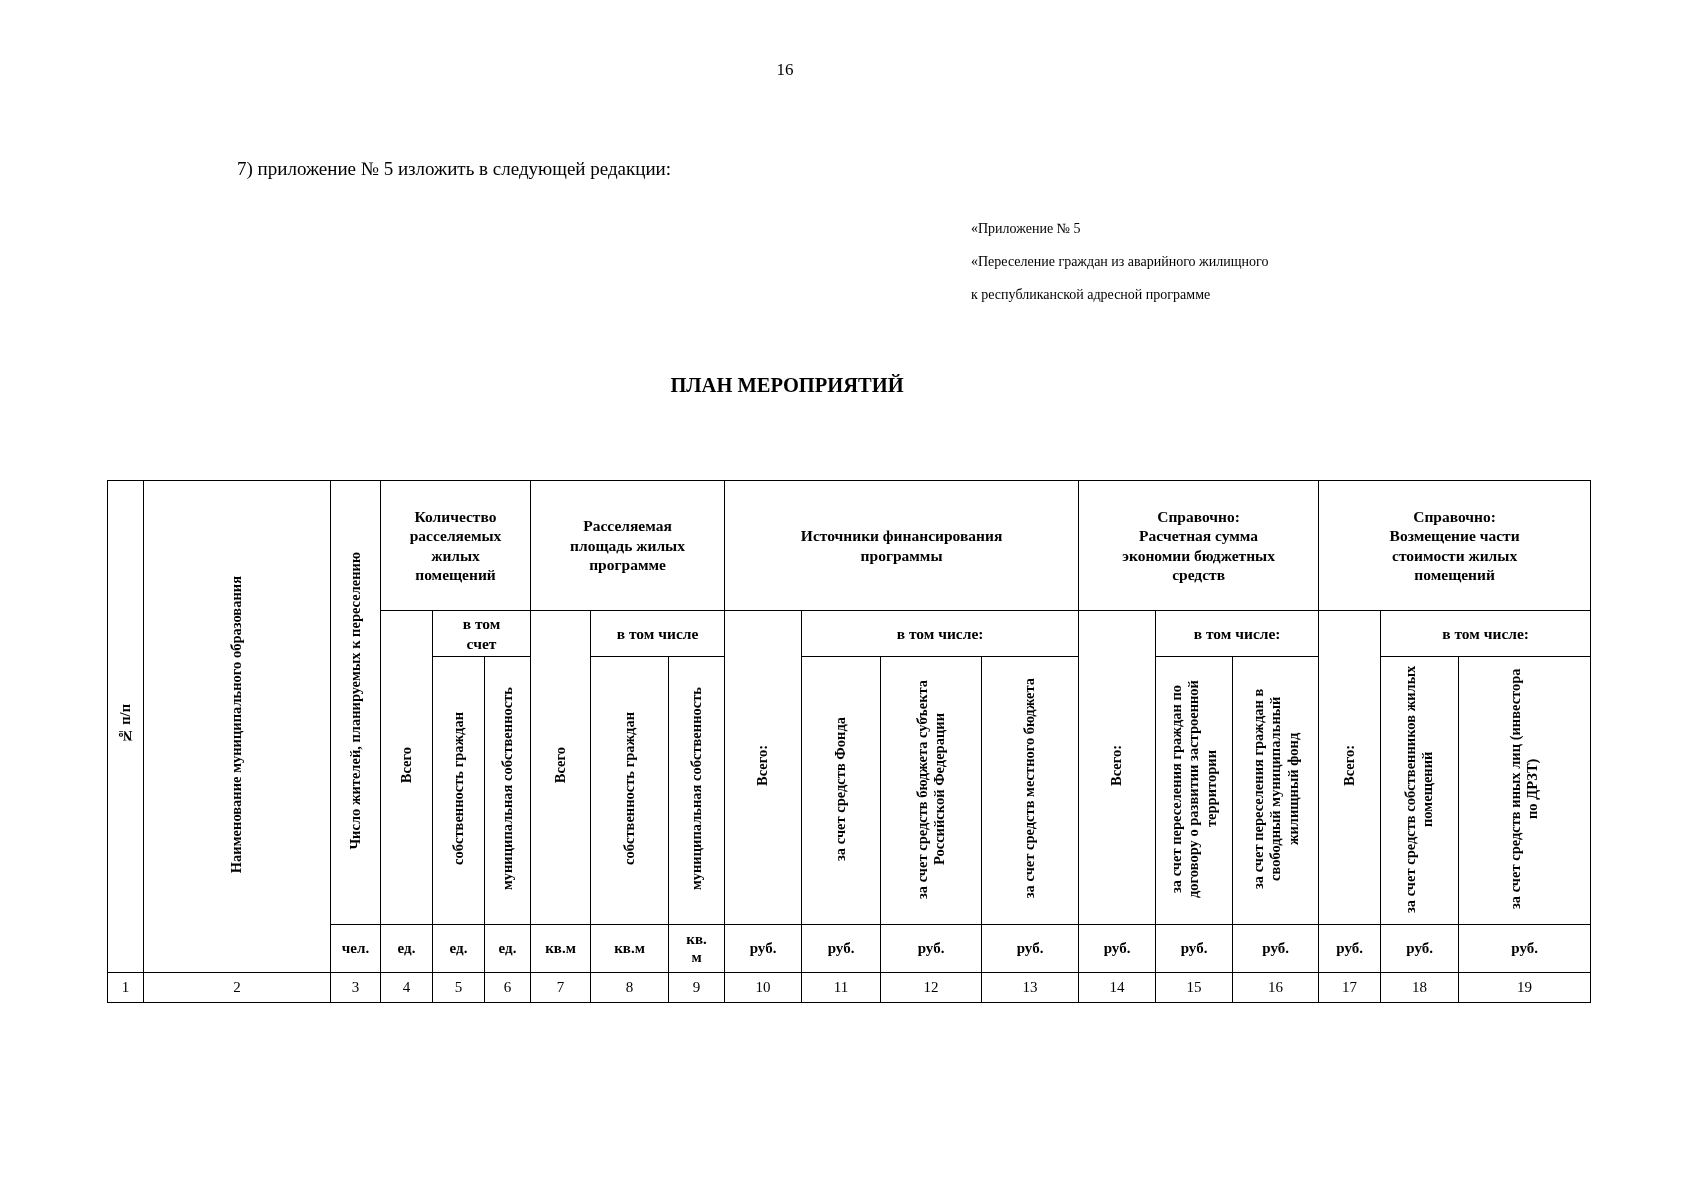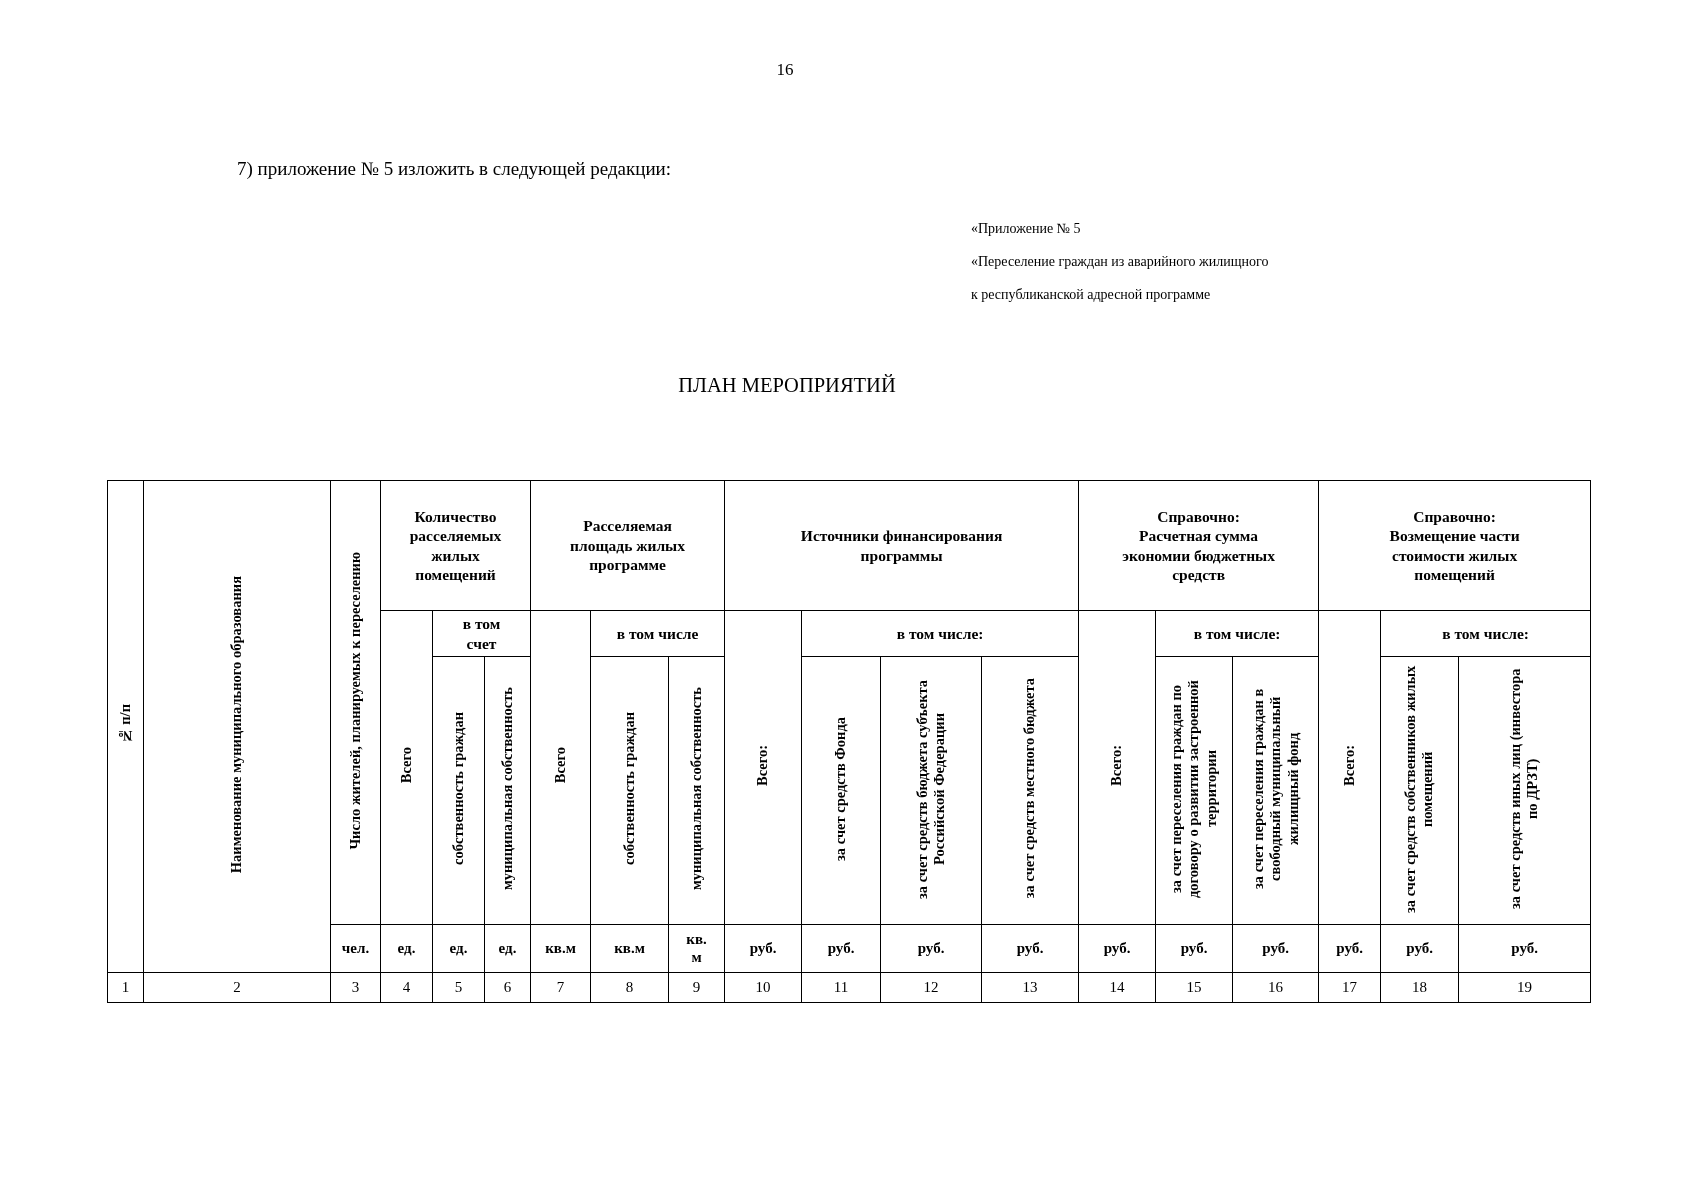--- a/index.html
+++ b/index.html
@@ -18,21 +18,21 @@
   .intro {
     position: absolute; left: 237px; top: 158px;
     font-size: 19px;
   }
   .annex {
     position: absolute; left: 971px; top: 212px;
     font-size: 14px; line-height: 33px; width: 560px;
   }
   .doc-title {
     position: absolute; left: 107px; top: 370px; width: 1360px;
-    text-align: center; font-weight: normal;
+    text-align: center; font-weight: bold;
     font-size: 18.5px; line-height: 30px;
   }
   .doc-title .t1 { font-size: 20.5px; }
 
   table.plan {
     position: absolute; left: 107px; top: 480px;
     width: 1483px;
     border-collapse: collapse;
     table-layout: fixed;
   }

